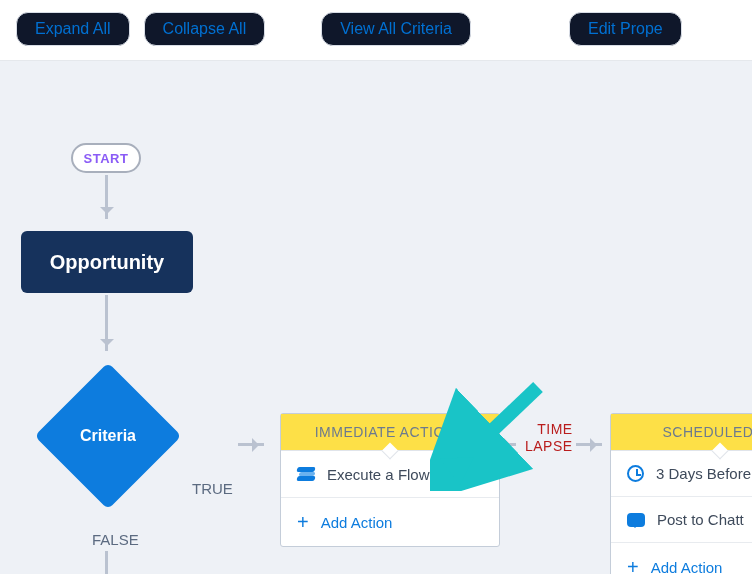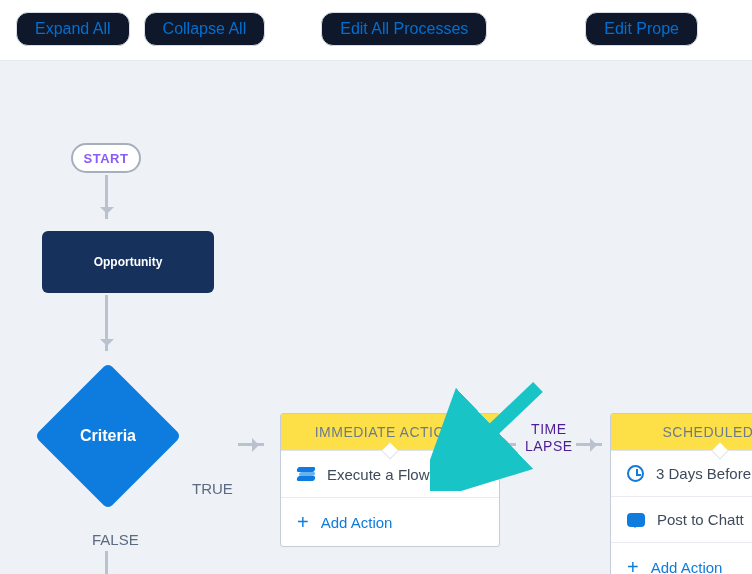--- a/index.html
+++ b/index.html
@@ -55,27 +55,26 @@
   }
   
   .obj-node {
     position: absolute;
     left: 21px;
     top: 170px;
     width: 172px;
     height: 62px;
     background: #16325c;
     color: #fff;
-    font-size: 12px;
+    font-size: 20px;
     font-weight: 600;
     border-radius: 6px;
     display: flex;
     align-items: center;
     justify-content: center;
-    margin-left: 21px;
   }
   
   .diamond-wrap {
     position: absolute;
     left: 35px;
     top: 302px;
     width: 146px;
     height: 146px;
   }
   .diamond {
@@ -238,25 +237,25 @@
   .plus-icon {
     font-size: 20px;
     font-weight: 400;
     color: #0d7cde;
     line-height: 1;
   }
   .timelapse-label {
     position: absolute;
     left: 525px;
     top: 360px;
-    color: #4c1d95;
+    color: #b91c1c;
     font-size: 14px;
     letter-spacing: 0.5px;
     line-height: 1.2;
-    text-align: center;
+    text-align: right;
   }
   
   .v-arrow {
     position: absolute;
     width: 3px;
     background: #bac2d0;
   }
   .v-arrow::after {
     content: '';
     position: absolute;
@@ -292,21 +291,21 @@
     pointer-events: none;
   }
 </style>
 </head>
 <body>
 
 <div class="toolbar">
   <button class="tb-btn">Expand All</button>
   <button class="tb-btn">Collapse All</button>
   <div class="gap"></div>
-  <button class="tb-btn">Edit All Processes</button>
+  <button class="tb-btn">View All Criteria</button>
   <div class="gap"></div>
   <div class="gap"></div>
   <button class="tb-btn">Edit Prope</button>
 </div>
 
 <div class="canvas">
 
   <div class="start-pill">
     <span>START</span>
   </div>

